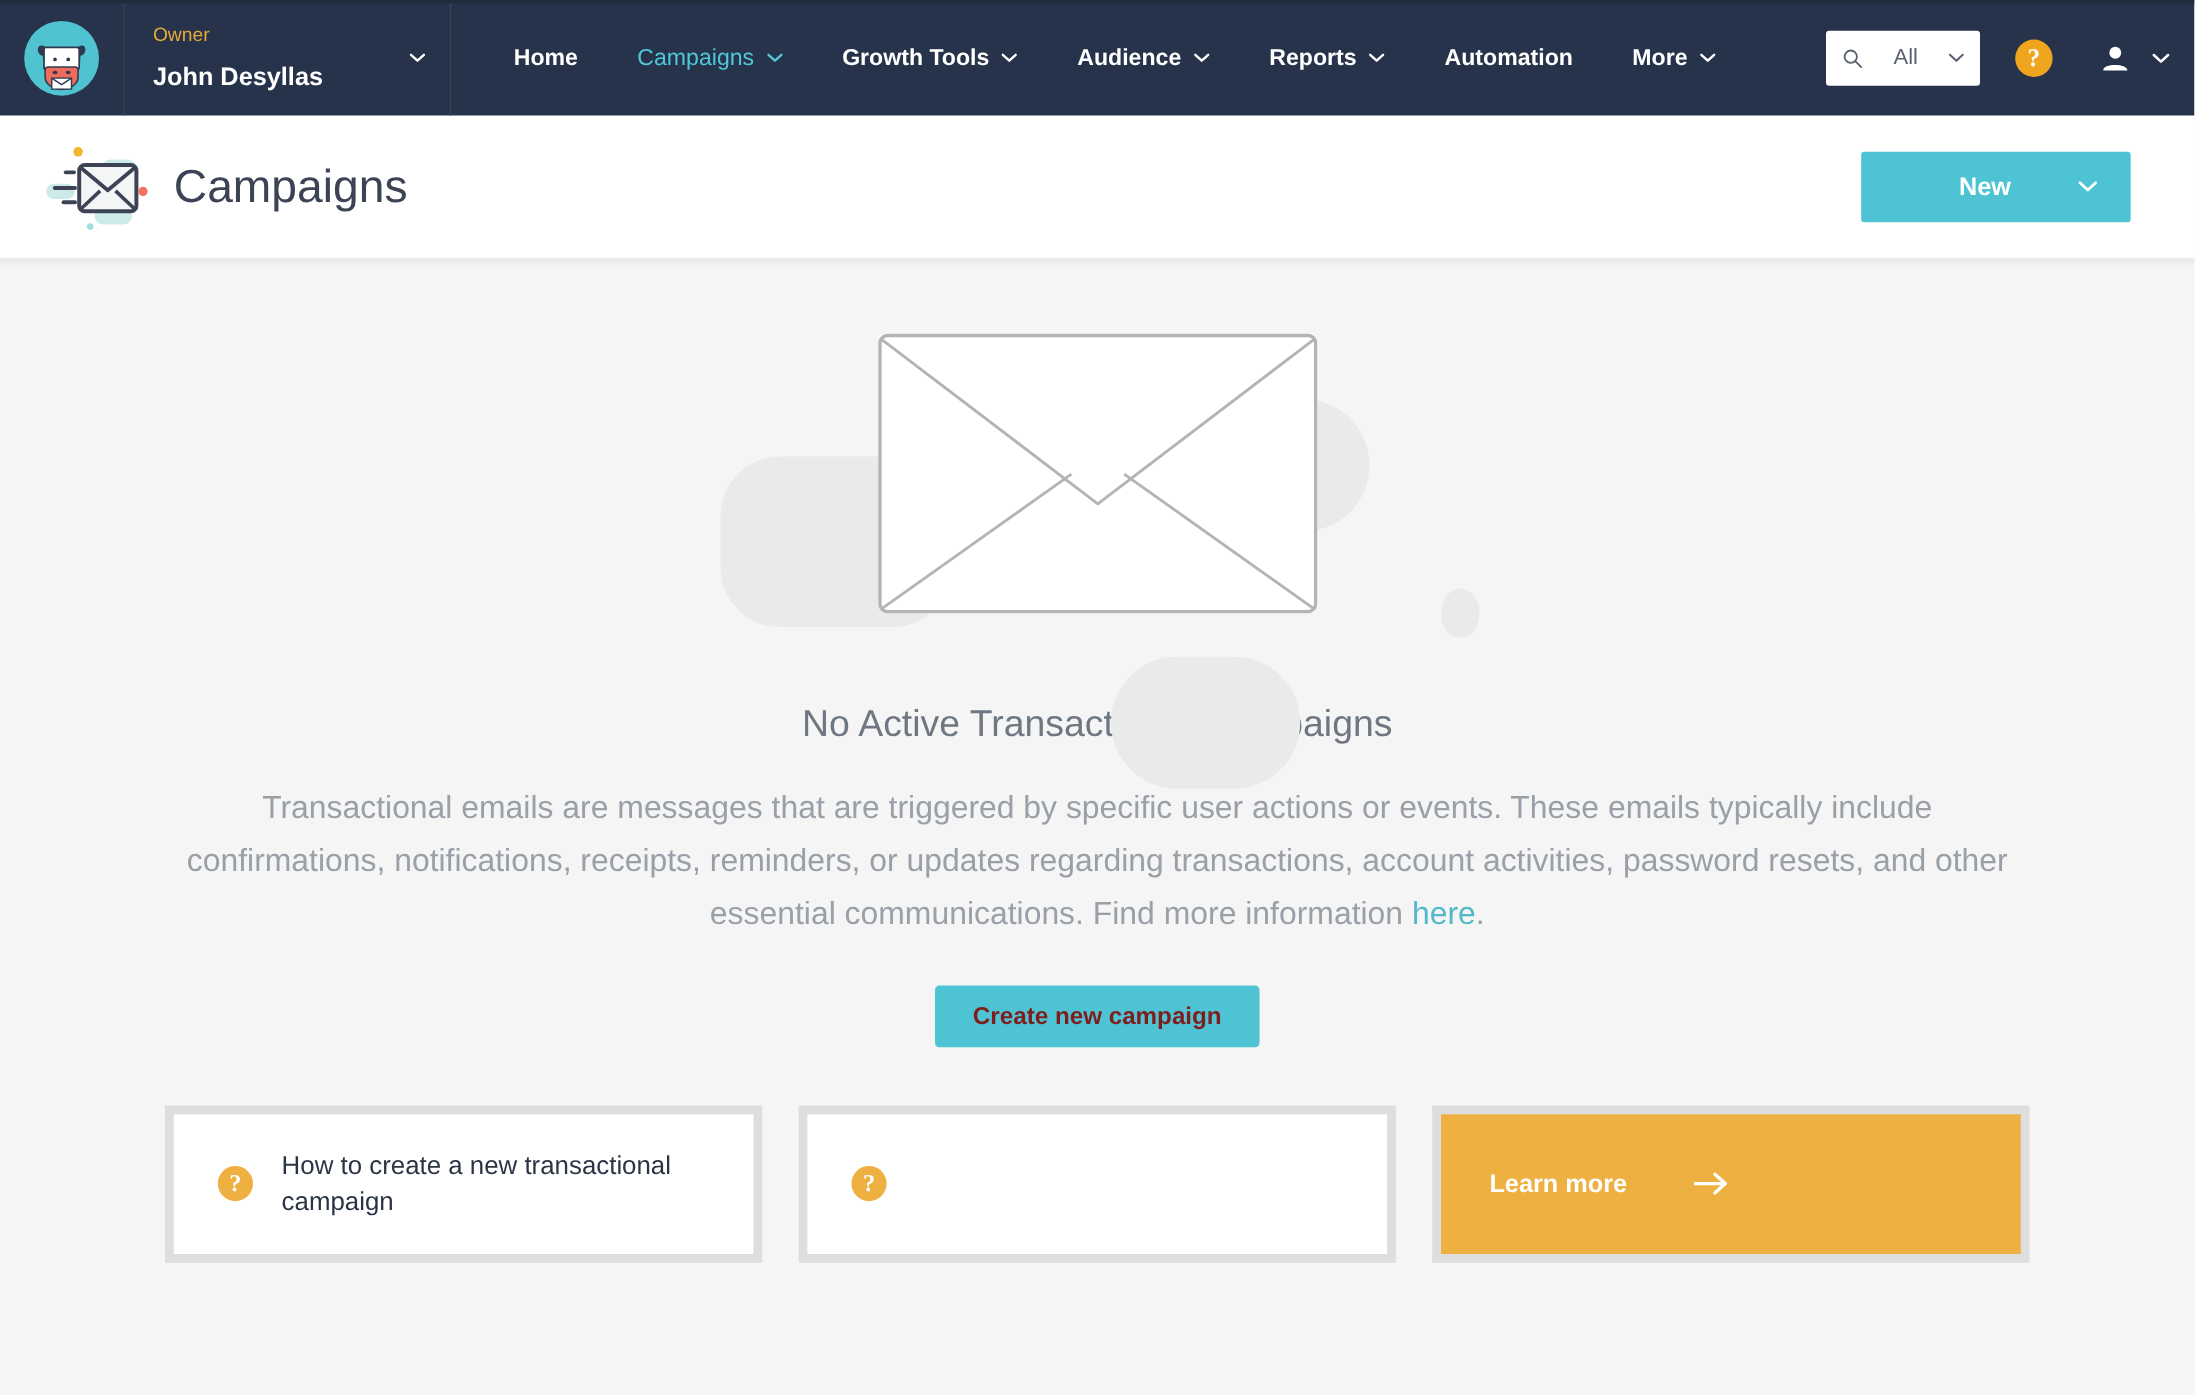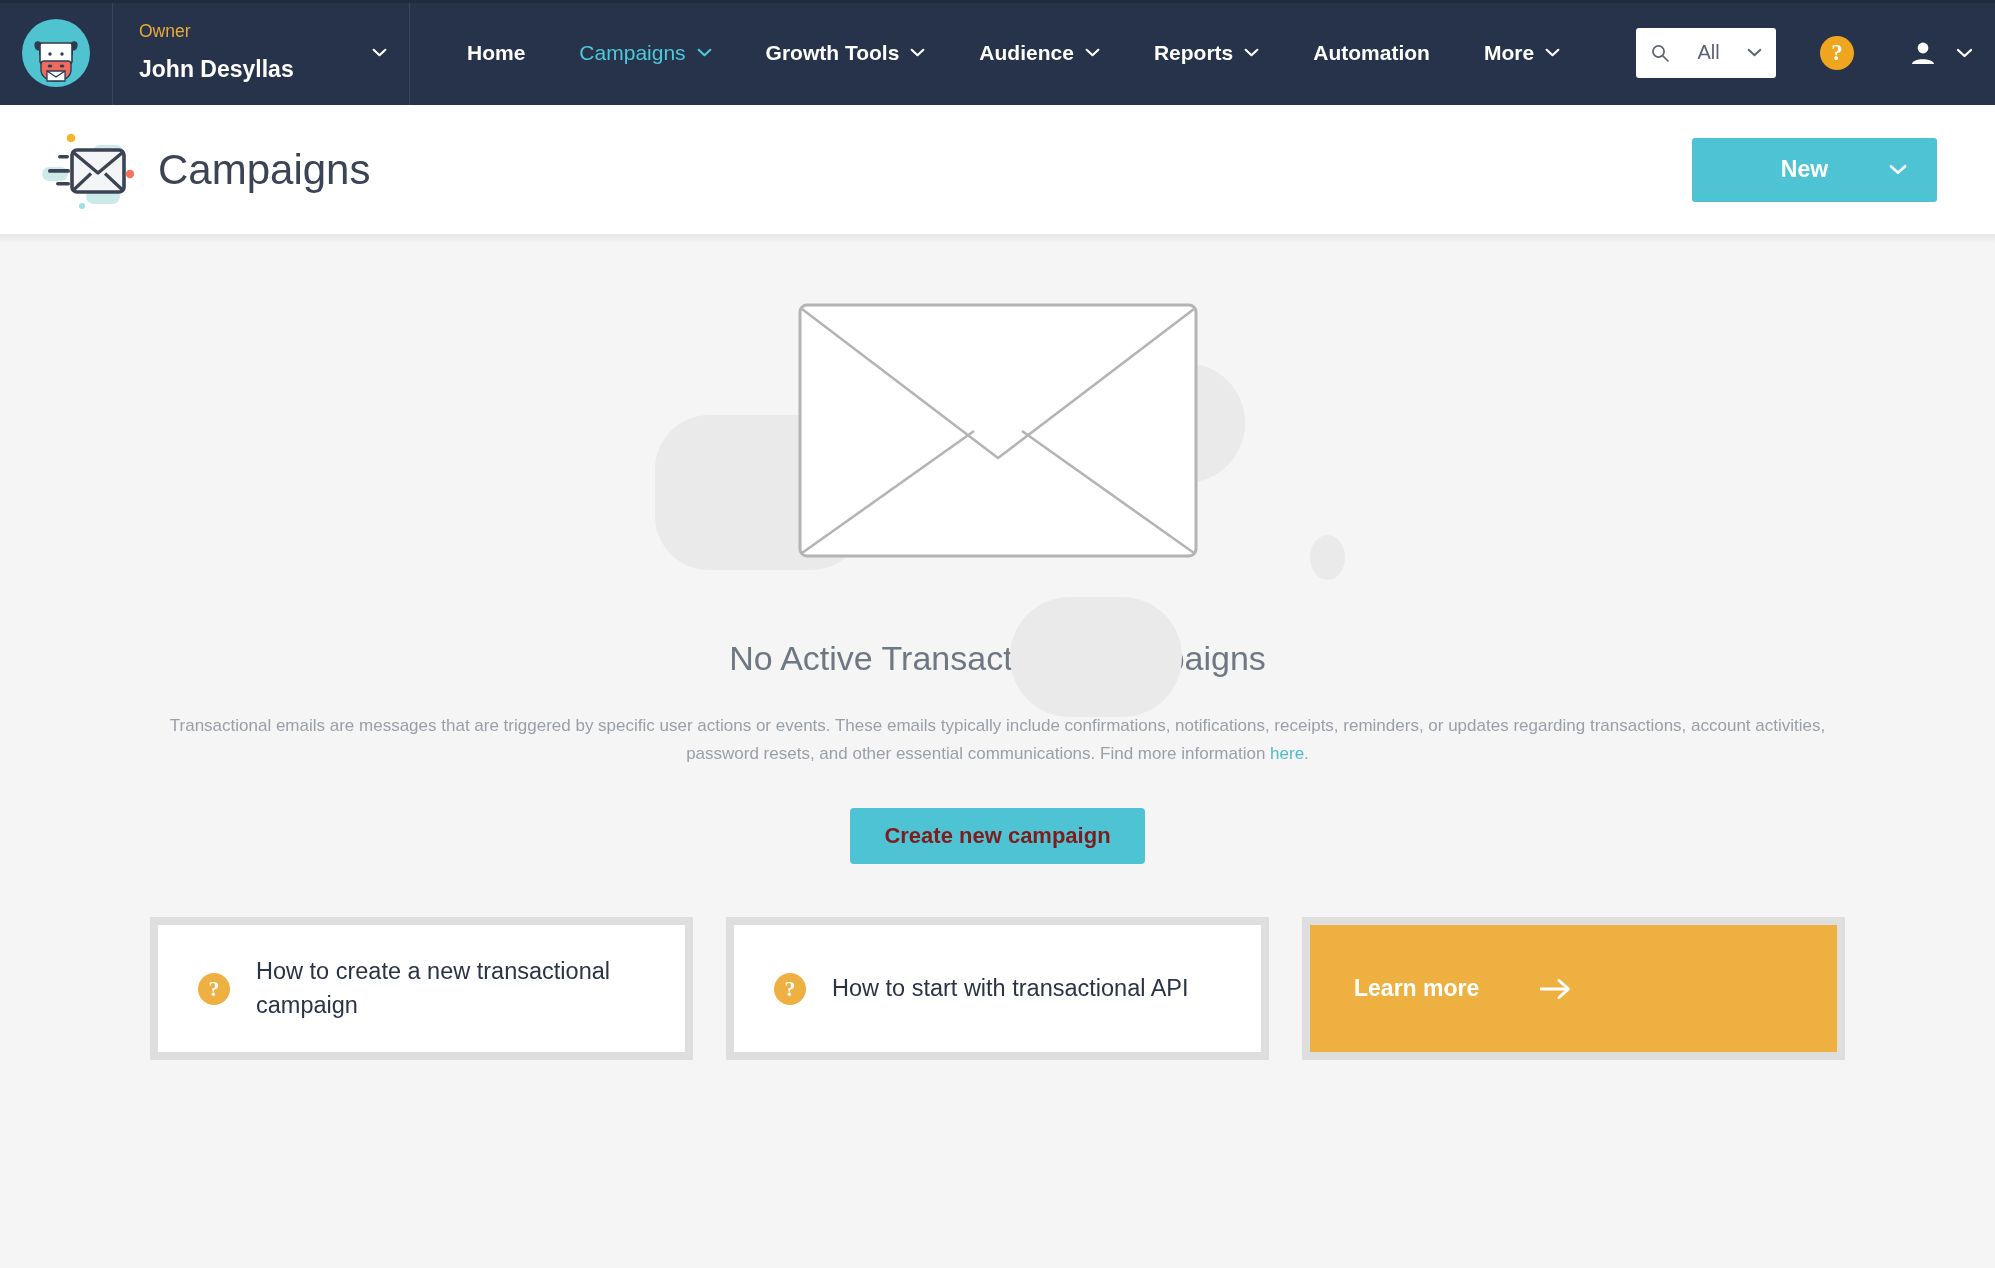--- a/index.html
+++ b/index.html
@@ -97,21 +97,21 @@
     cursor: pointer;
   }
   .navitem.active { color: #4ec8d8; font-weight: normal; }
   .navitem .lbl { display:inline-block; }
 
   .chev { display:inline-block; width:15px; height:9px; }
 
   .nav-right {
     display: flex;
     align-items: center;
-    gap: 16px;
+    gap: 4px;
     padding-right: 22px;
     flex: 0 0 auto;
   }
   .searchbox {
     background: #ffffff;
     border-radius: 3px;
     height: 50px;
     width: 140px;
     display: flex;
     align-items: center;
@@ -218,21 +218,21 @@
   .empty-title {
     text-align: center;
     font-size: 34px;
     color: #6f7782;
     margin-top: 14px;
   }
   .empty-body {
     margin: 34px auto 0;
     width: 1690px;
     text-align: center;
-    font-size: 17px;
+    font-size: 29px;
     line-height: 1.65;
     color: #9aa0a8;
   }
   .empty-body .lnk { color: #53b9c9; text-decoration: none; cursor: pointer; }
 
   .create-wrap { text-align: center; margin-top: 40px; }
   .create-btn {
     background: #4ec3d4;
     border: none;
     border-radius: 4px;
@@ -473,21 +473,20 @@
     <div class="card-frame">
       <div class="card-inner">
         <div class="qmark">?</div>
         <div class="card-label">How to create a new transactional campaign</div>
       </div>
     </div>
 
     <div class="card-frame">
       <div class="card-inner">
         <div class="qmark">?</div>
-        <div class="card-label">How to start with transactional API</div>
       </div>
     </div>
 
     <div class="card-frame">
       <div class="card-inner amber">
         <div class="card-label">Learn more</div>
         <svg class="arrow-ico" width="34" height="22" viewBox="0 0 34 22">
           <line x1="1" y1="11" x2="29" y2="11" stroke="#ffffff" stroke-width="3"></line>
           <path d="M20 2.5 L29.5 11 L20 19.5" fill="none" stroke="#ffffff" stroke-width="3" stroke-linecap="round" stroke-linejoin="round"></path>
         </svg>

